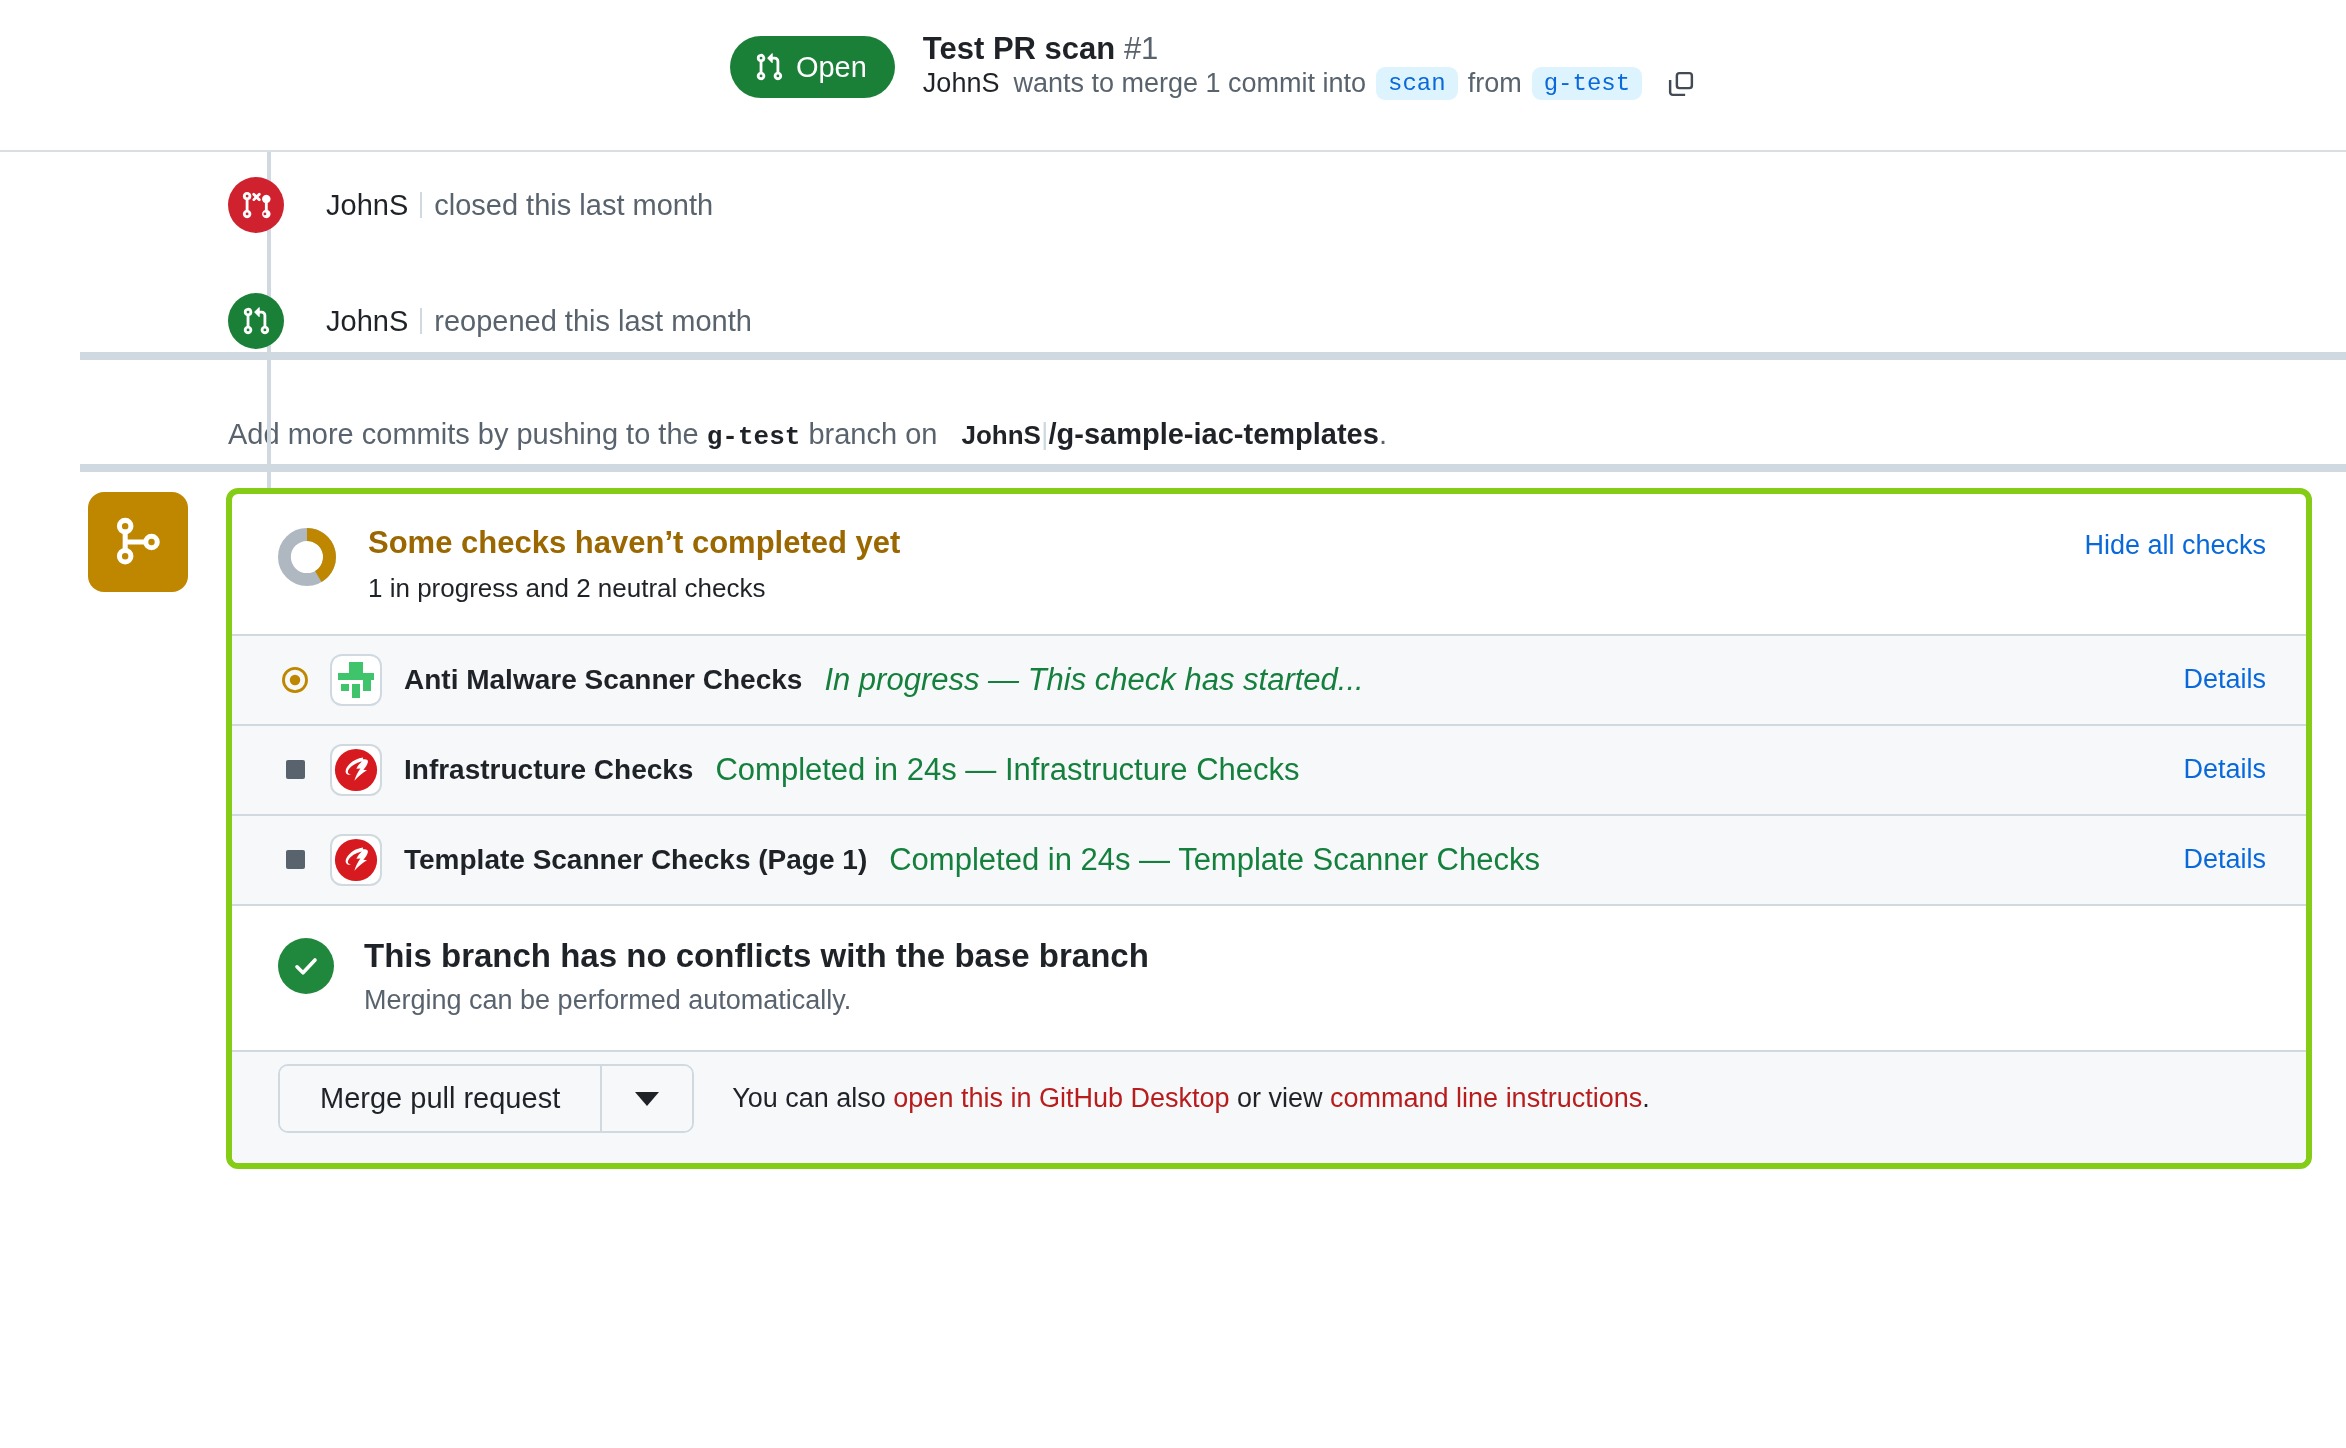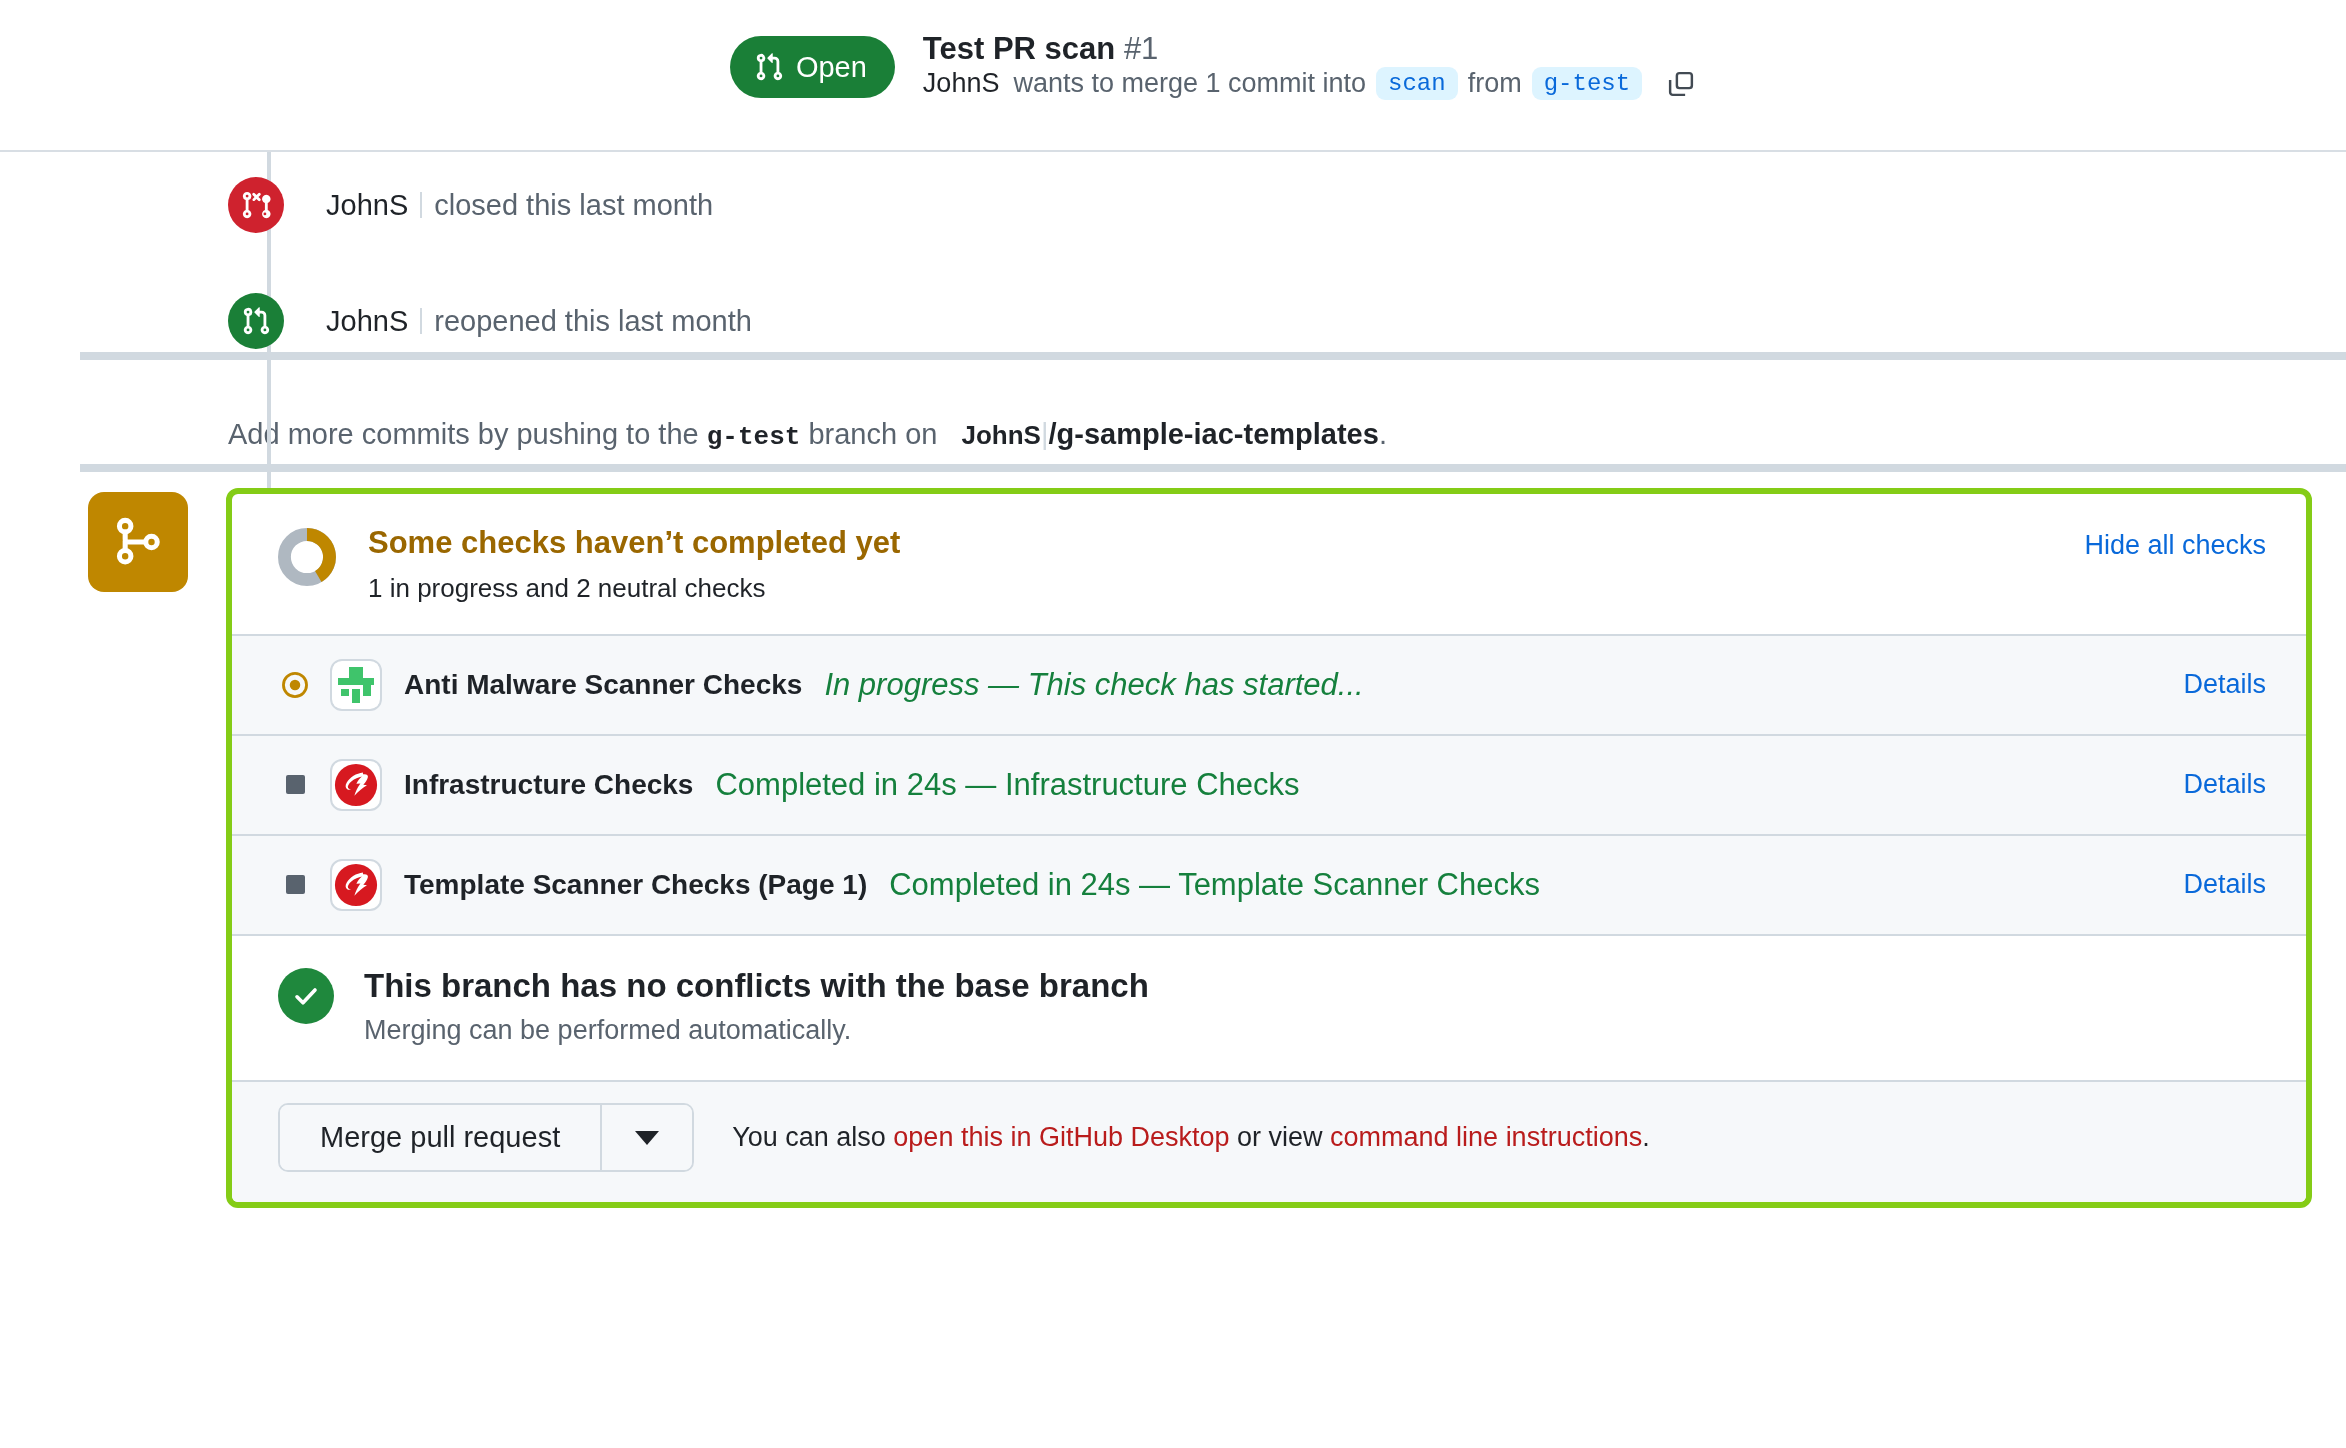--- a/index.html
+++ b/index.html
@@ -191,21 +191,21 @@
     margin-top: 6px;
     text-decoration: none;
   }
 
   .check-row {
     display: flex;
     align-items: center;
     background: #f6f8fa;
     border-top: 2px solid #d1d9e0;
     padding: 0 40px 0 46px;
-    height: 100px;
+    height: 90px;
   }
   .status-icon { flex: none; width: 34px; display: flex; justify-content: center; }
   .neutral-sq {
     width: 19px; height: 19px;
     background: #59636e;
     border-radius: 2px;
   }
   .app-avatar {
     flex: none;
     width: 52px; height: 52px;
@@ -264,21 +264,21 @@
     font-size: 27px;
     color: #59636e;
     margin-top: 10px;
   }
 
   .merge-footer {
     display: flex;
     align-items: center;
     background: #f6f8fa;
     border-top: 2px solid #d1d9e0;
-    padding: 21px 40px 30px 46px;
+    padding: 12px 40px 30px 46px;
   }
   .merge-btn-group {
     display: flex;
     border: 2px solid #d1d9e0;
     border-radius: 10px;
     overflow: hidden;
     background: #f6f8fa;
     flex: none;
   }
   .merge-btn {

